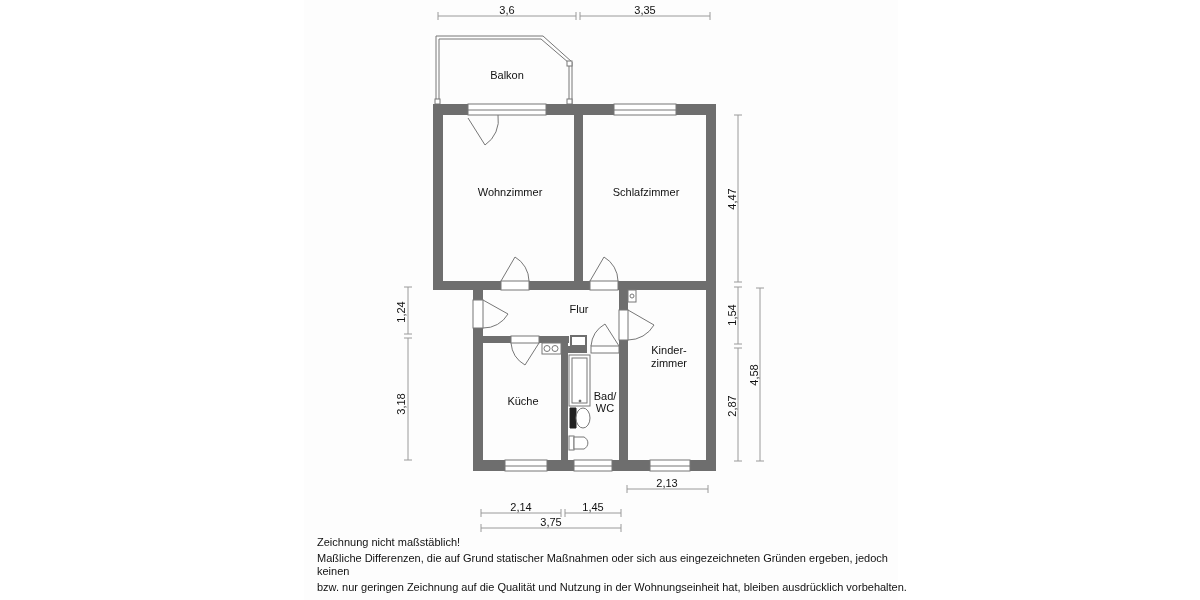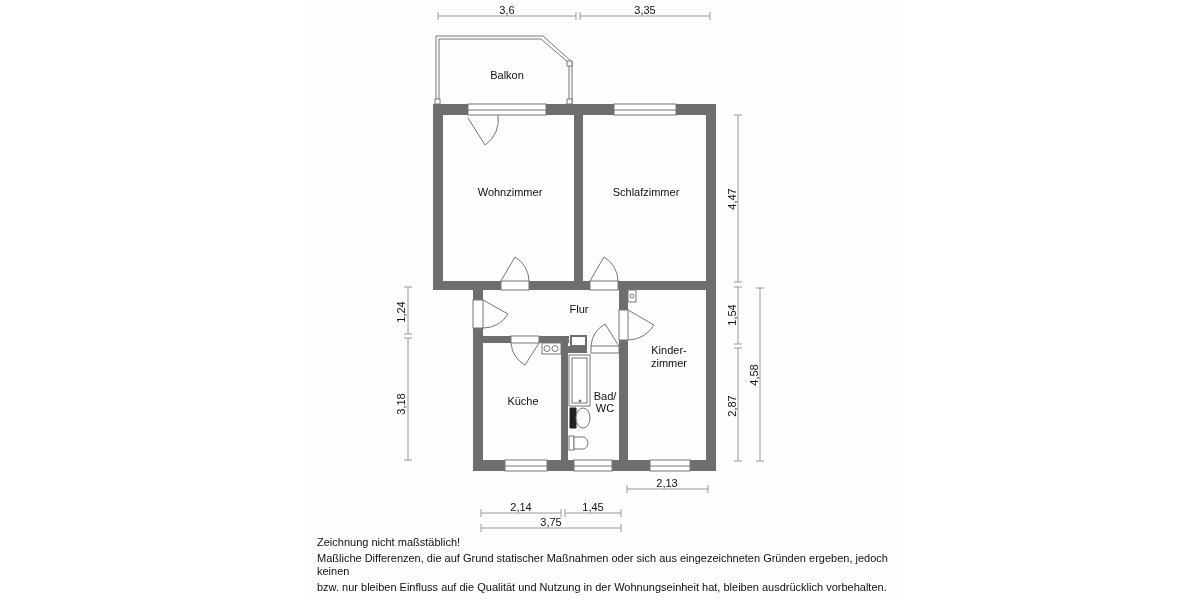--- a/index.html
+++ b/index.html
@@ -181,16 +181,16 @@
   <text x="669" y="354" font-size="11" text-anchor="middle">Kinder-</text>
   <text x="669" y="367" font-size="11" text-anchor="middle">zimmer</text>
   <text x="523" y="405" font-size="11" text-anchor="middle">Küche</text>
   <text x="605" y="400" font-size="11" text-anchor="middle">Bad/</text>
   <text x="605" y="412" font-size="11" text-anchor="middle">WC</text>
 </svg>
 
 <div class="notes">
   <p>Zeichnung nicht maßstäblich!</p>
   <p>Maßliche Differenzen, die auf Grund statischer Maßnahmen oder sich aus eingezeichneten Gründen ergeben, jedoch keinen</p>
-  <p>bzw. nur bleiben Einfluss auf die Qualität und Nutzung in der Wohnungseinheit hat, bleiben ausdrücklich vorbehalten.</p>
+  <p>bzw. nur geringen Zeichnung auf die Qualität und Nutzung in der Wohnungseinheit hat, bleiben ausdrücklich vorbehalten.</p>
   <div class="gap"></div>
   <p>Die in den Plänen eingezeichneten Einrichtungsgegenstände dienen lediglich zum Nachweis der Stellmöglichkeit.</p>
 </div>
 
 </body></html>

